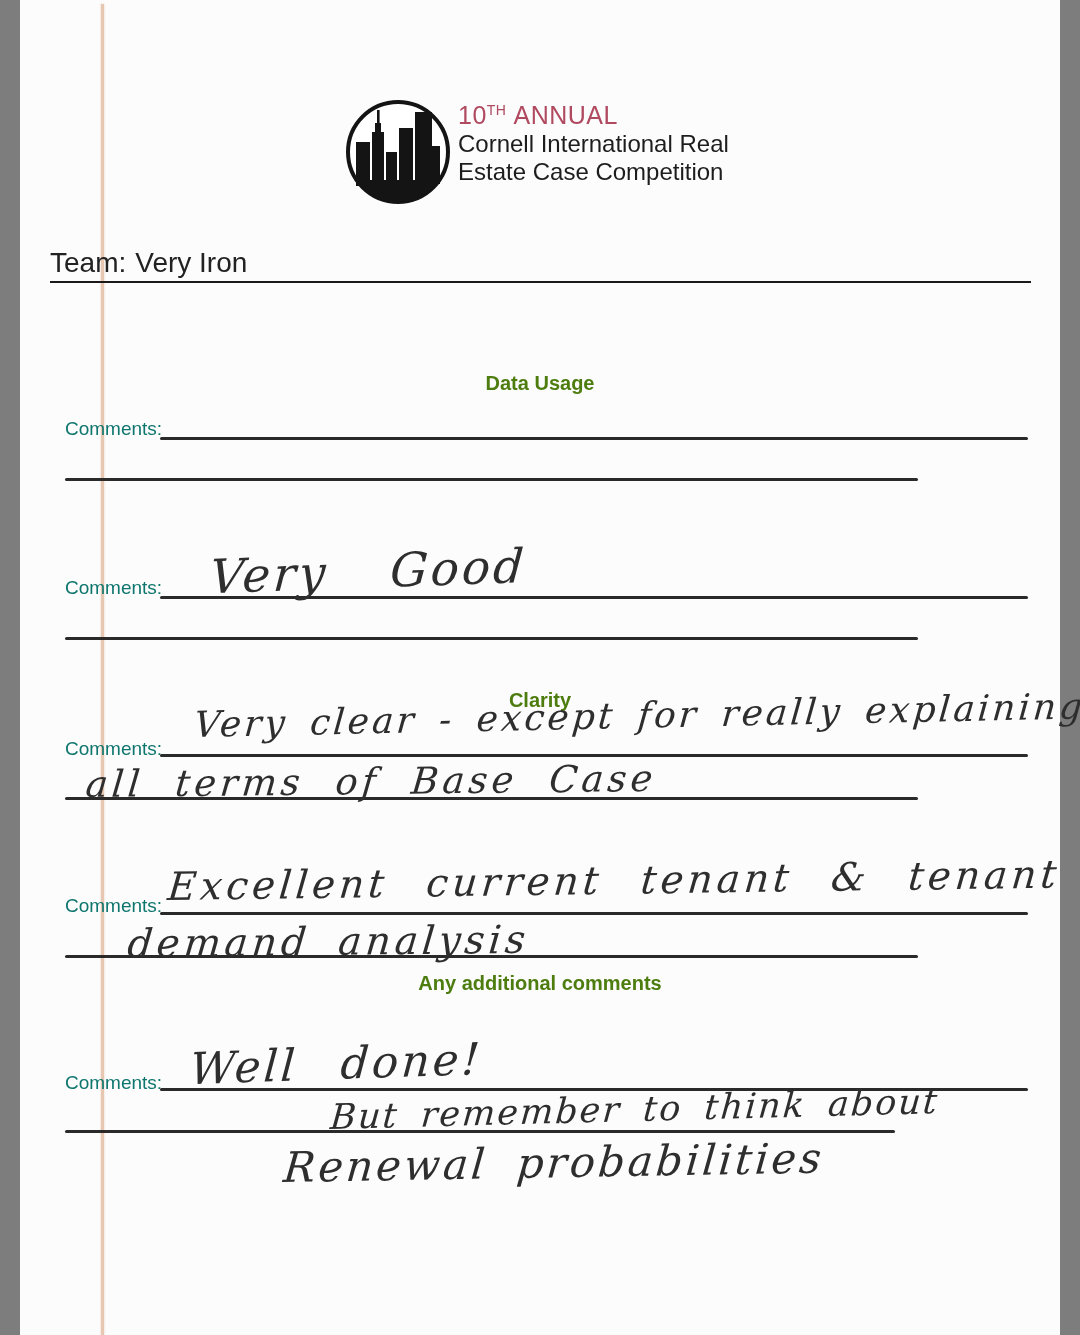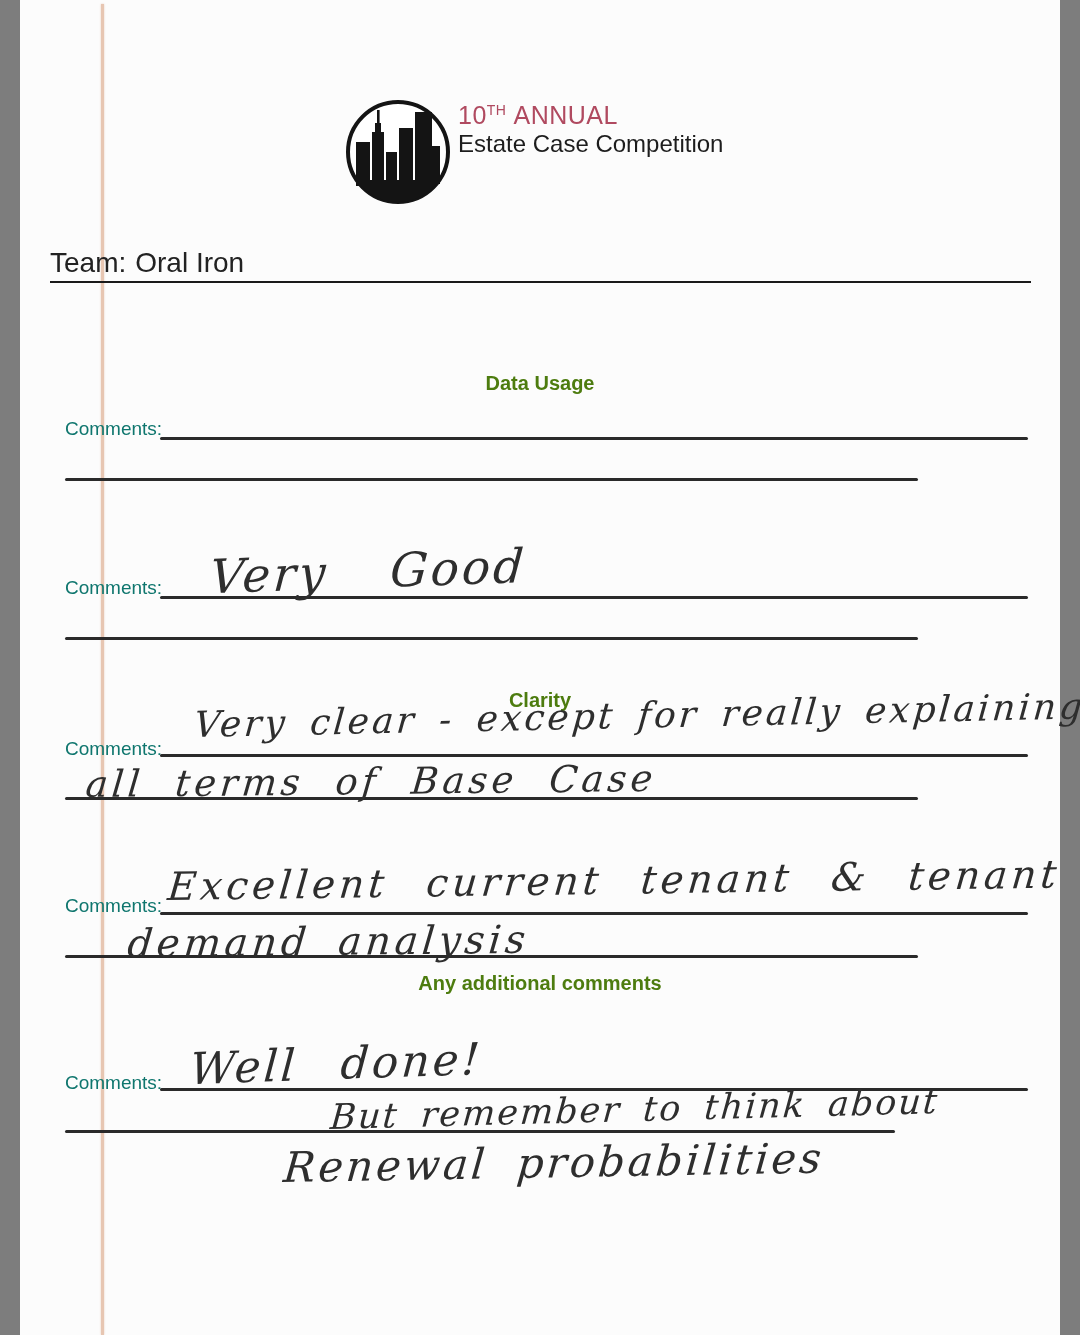--- a/index.html
+++ b/index.html
@@ -74,24 +74,25 @@
         <rect x="44" y="56" width="11" height="34"></rect>
         <rect x="57" y="32" width="14" height="58"></rect>
         <rect x="73" y="16" width="17" height="74"></rect>
         <rect x="88" y="50" width="10" height="38"></rect>
       </g>
     </svg>
   </div>
 
   <div class="title-block">
     <div class="annual-line"><span>10</span><sup>TH</sup><span class="annual-word">ANNUAL</span></div>
+    <div class="org-line">Cornell International Real</div>
     <div class="org-line">Estate Case Competition</div>
   </div>
 
-  <div class="team-row"><span>Team:</span><span class="team-value">Oral Iron</span></div>
+  <div class="team-row"><span>Team:</span><span class="team-value">Very Iron</span></div>
   <div class="team-underline"></div>
 
   <div class="sec-title" style="top:372px;">Data Usage</div>
   <div class="comments-label" style="top:418px;">Comments:</div>
   <div class="rule" style="left:160px;top:437px;width:868px;"></div>
   <div class="rule" style="left:65px;top:478px;width:853px;"></div>
 
   <div class="comments-label" style="top:577px;">Comments:</div>
   <div class="rule" style="left:160px;top:596px;width:868px;"></div>
   <div class="rule" style="left:65px;top:637px;width:853px;"></div>

